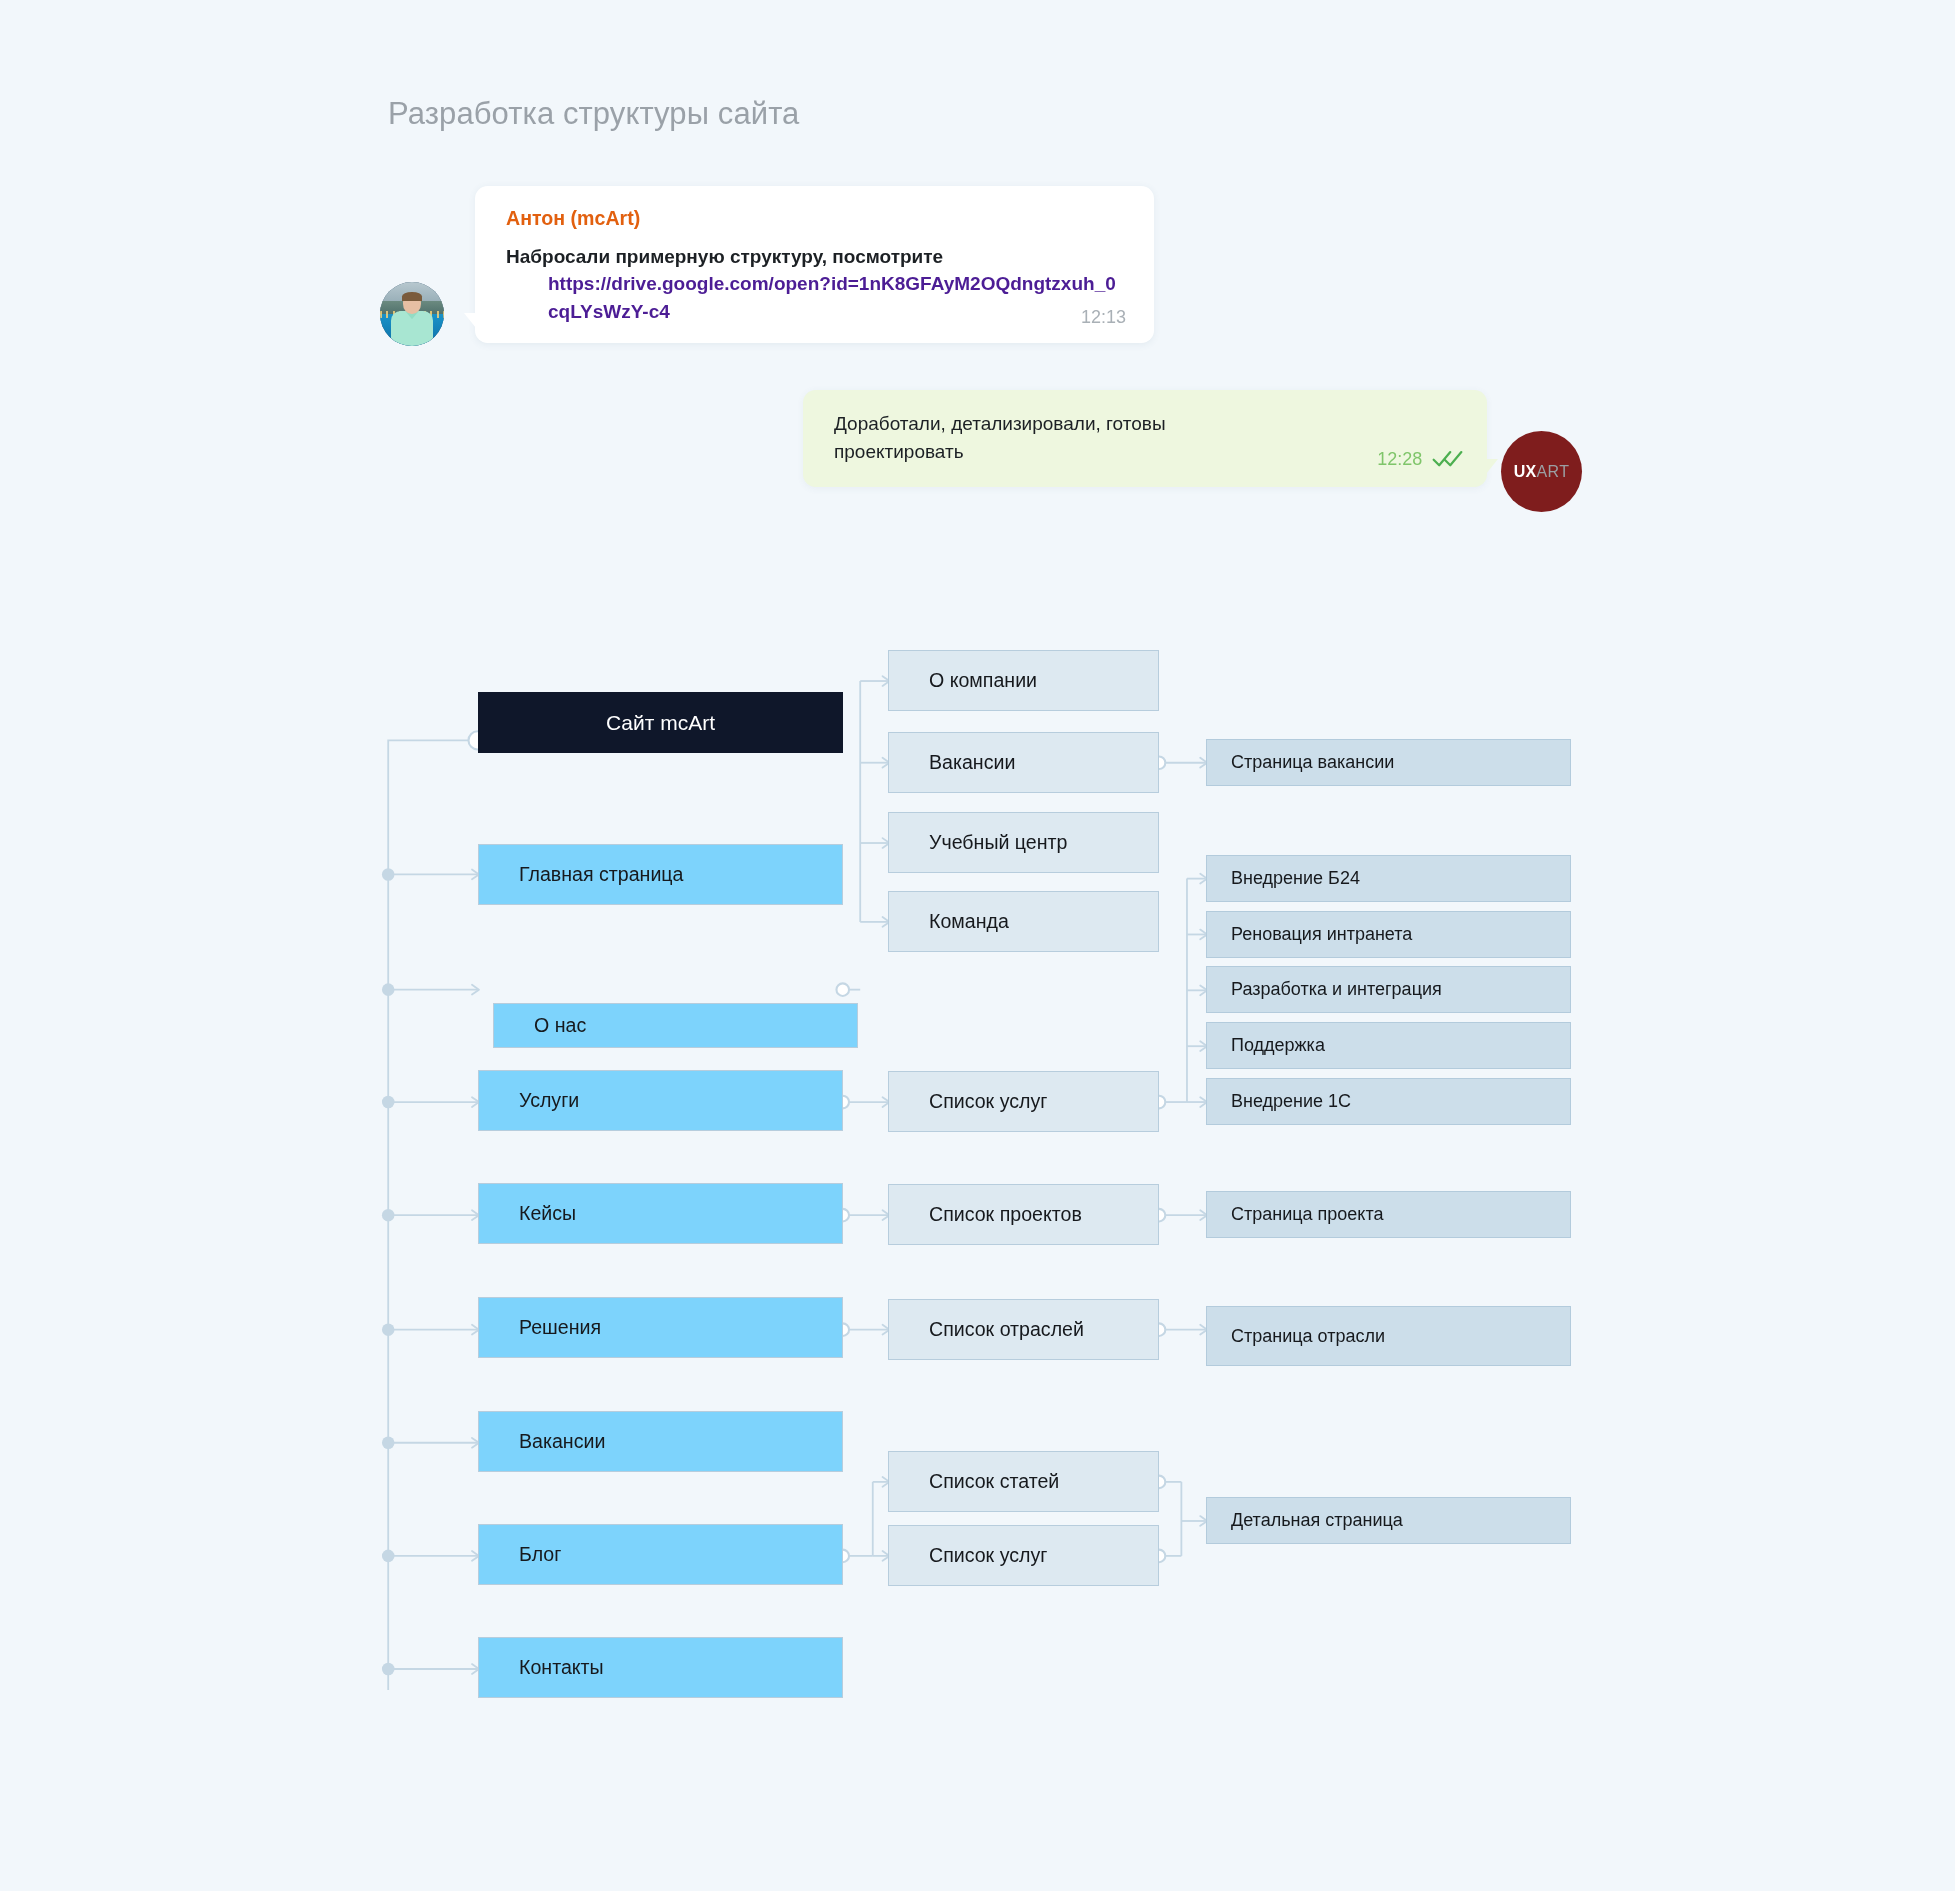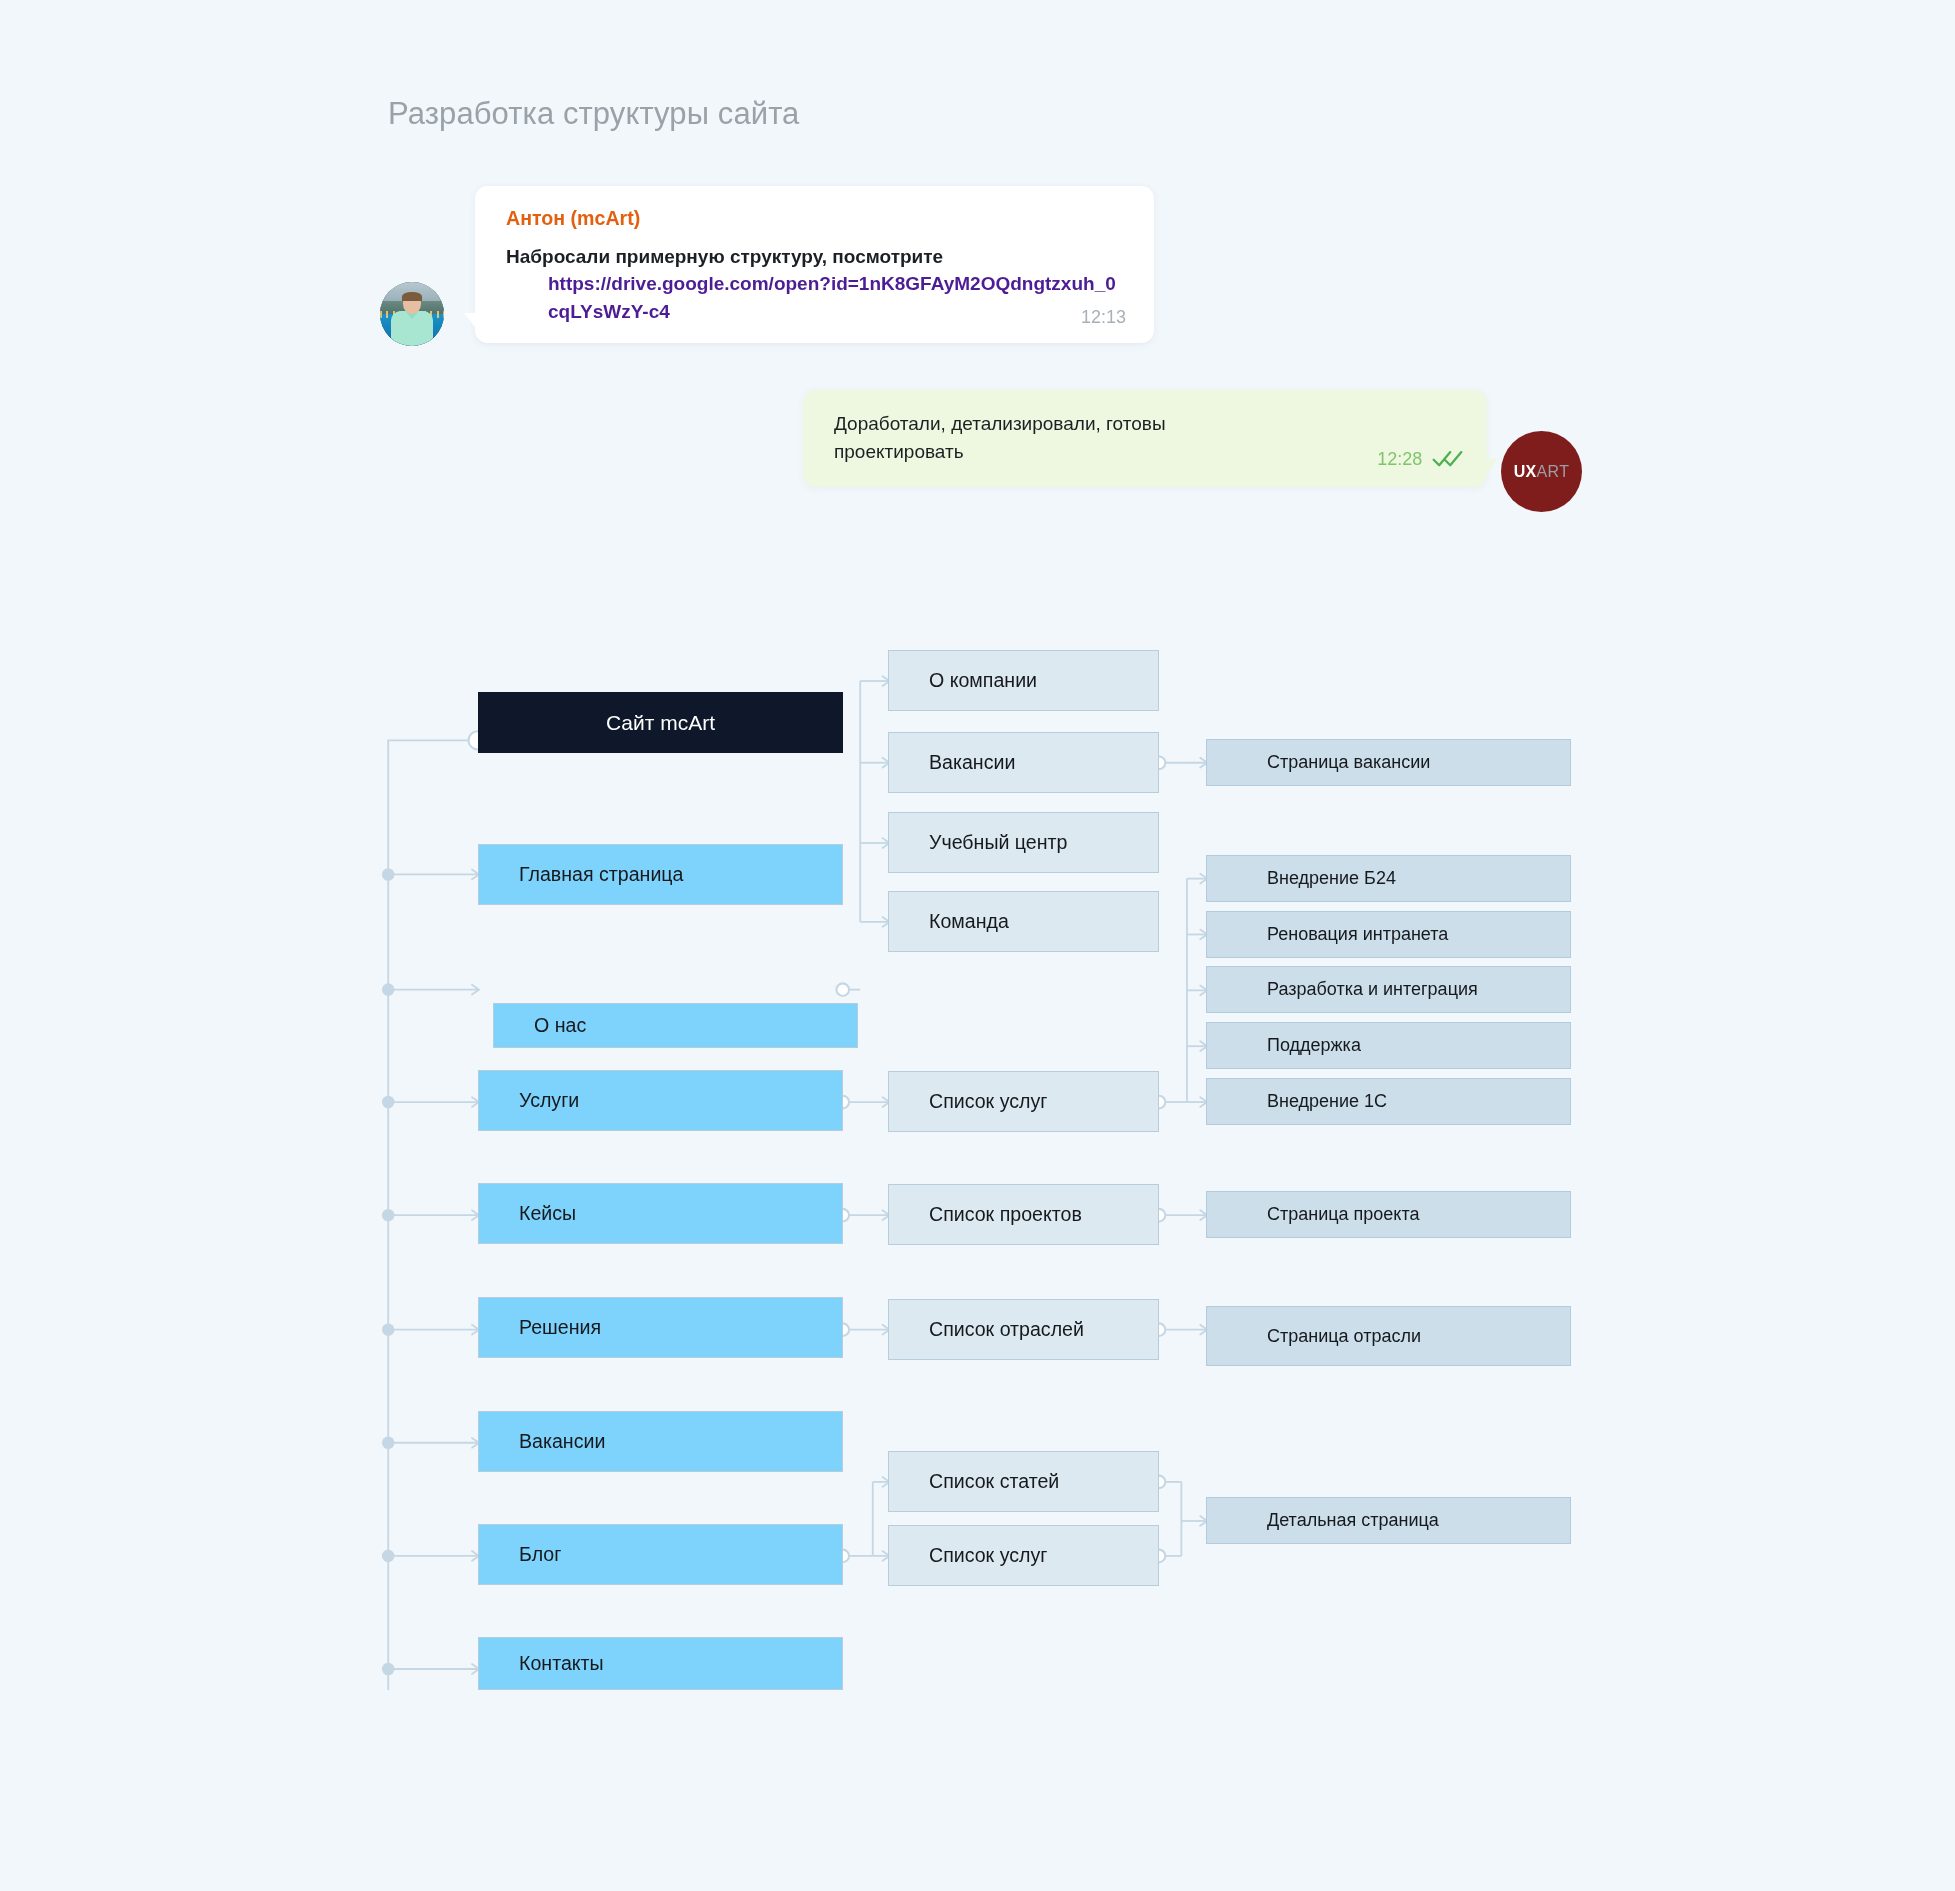--- a/index.html
+++ b/index.html
@@ -213,21 +213,21 @@
     padding-left: 40px;
   }
   .node.l2 {
     background: #dde9f1;
     border: 0.7px solid #b7cddd;
     padding-left: 40px;
   }
   .node.l3 {
     background: #ccdeea;
     border: 0.7px solid #b3cbdc;
-    padding-left: 60px;
+    padding-left: 24px;
     font-size: 18px;
   }
 </style>
 </head>
 <body>
 
 <div class="page-title">Разработка структуры сайта</div>
 
 <div class="chat">
 
@@ -379,21 +379,21 @@
 
   <div class="node root" style="left:478px; top:692px; width:365px; height:61px;">Сайт mcArt</div>
 
   <div class="node l1" style="left:478px; top:844px; width:365px; height:61px;">Главная страница</div>
   <div class="node l1" style="left:478px; top:1003px; width:365px; height:45px;margin-left:15px;">О нас</div>
   <div class="node l1" style="left:478px; top:1070px; width:365px; height:61px;">Услуги</div>
   <div class="node l1" style="left:478px; top:1183px; width:365px; height:61px;">Кейсы</div>
   <div class="node l1" style="left:478px; top:1297px; width:365px; height:61px;">Решения</div>
   <div class="node l1" style="left:478px; top:1411px; width:365px; height:61px;">Вакансии</div>
   <div class="node l1" style="left:478px; top:1524px; width:365px; height:61px;">Блог</div>
-  <div class="node l1" style="left:478px; top:1637px; width:365px; height:53px;">Контакты</div>
+  <div class="node l1" style="left:478px; top:1637px; width:365px; height:61px;">Контакты</div>
 
   <div class="node l2" style="left:888px; top:650px; width:271px; height:61px;">О компании</div>
   <div class="node l2" style="left:888px; top:732px; width:271px; height:61px;">Вакансии</div>
   <div class="node l2" style="left:888px; top:812px; width:271px; height:61px;">Учебный центр</div>
   <div class="node l2" style="left:888px; top:891px; width:271px; height:61px;">Команда</div>
   <div class="node l2" style="left:888px; top:1071px; width:271px; height:61px;">Список услуг</div>
   <div class="node l2" style="left:888px; top:1184px; width:271px; height:61px;">Список проектов</div>
   <div class="node l2" style="left:888px; top:1299px; width:271px; height:61px;">Список отраслей</div>
   <div class="node l2" style="left:888px; top:1451px; width:271px; height:61px;">Список статей</div>
   <div class="node l2" style="left:888px; top:1525px; width:271px; height:61px;">Список услуг</div>

